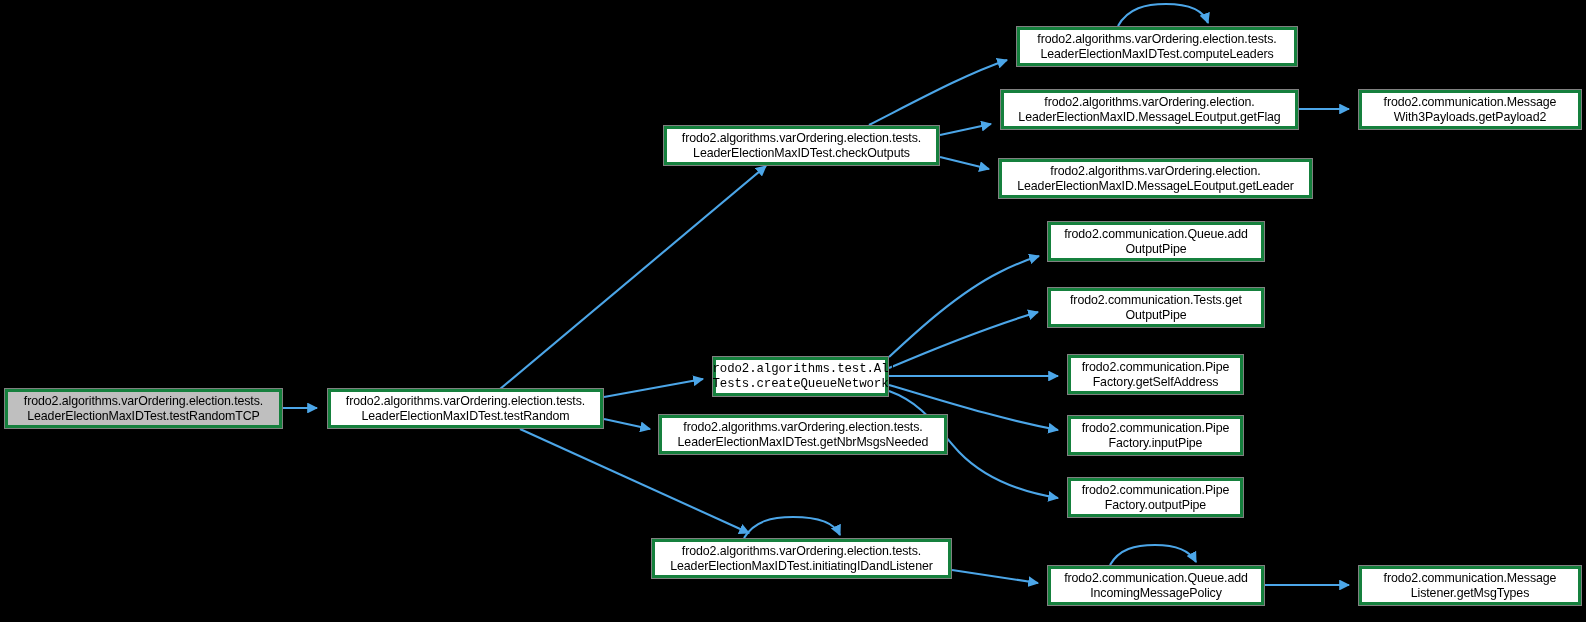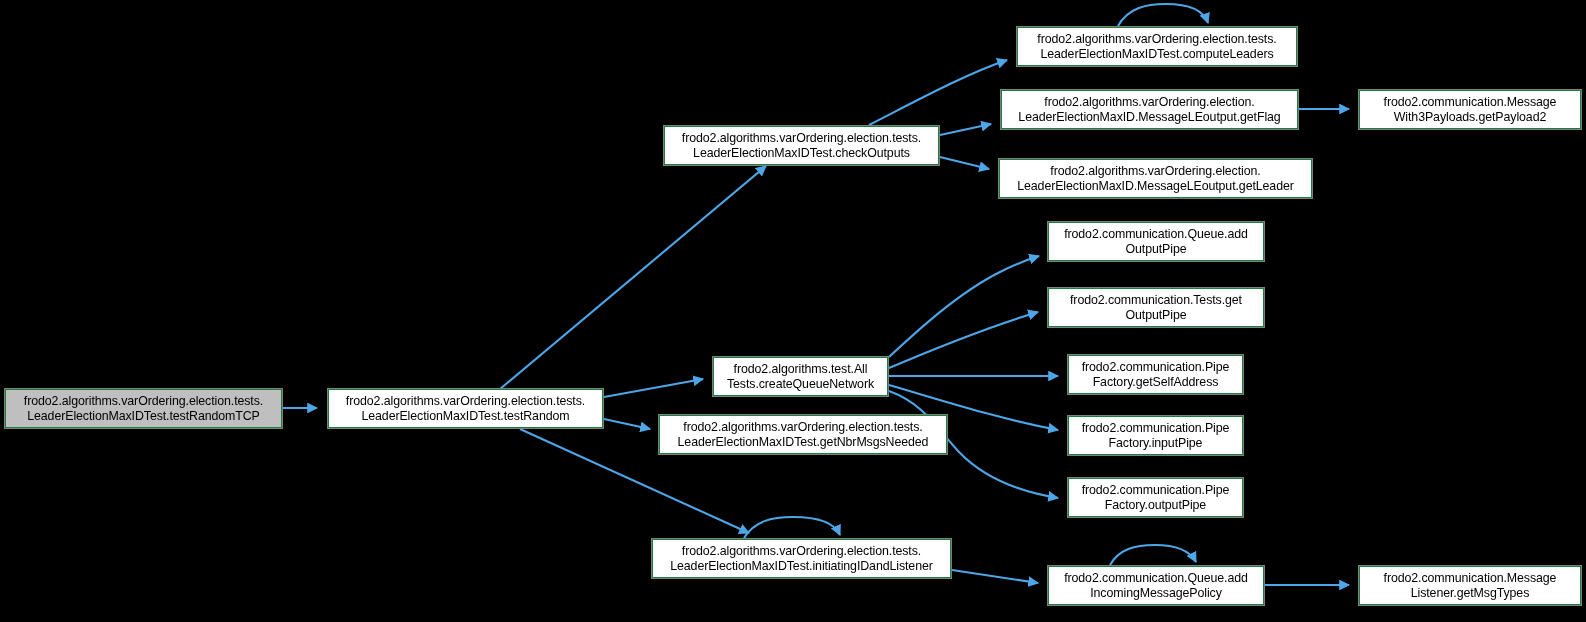--- a/index.html
+++ b/index.html
@@ -21,21 +21,21 @@
     left: 0;
     top: 0;
     width: 1586px;
     height: 622px;
     pointer-events: none;
   }
   .node {
     position: absolute;
     box-sizing: border-box;
     background: #ffffff;
-    border: 1px solid #15803d;
+    border: 3px solid #15803d;
     outline: 1px solid #808080;
     display: flex;
     align-items: center;
     justify-content: center;
     text-align: center;
     color: #000000;
     font-size: 12.4px;
     line-height: 15px;
     letter-spacing: -0.1px;
     white-space: pre-line;
@@ -113,21 +113,21 @@
 
   <div class="node" style="left:1001px; top:90px; width:297px; height:39px;">frodo2.algorithms.varOrdering.election.
 LeaderElectionMaxID.MessageLEoutput.getFlag</div>
 
   <div class="node" style="left:999px; top:159px; width:313px; height:39px;">frodo2.algorithms.varOrdering.election.
 LeaderElectionMaxID.MessageLEoutput.getLeader</div>
 
   <div class="node" style="left:1359px; top:90px; width:222px; height:39px;">frodo2.communication.Message
 With3Payloads.getPayload2</div>
 
-  <div class="node" style="left:713px; top:357px; width:175px; height:39px;">frodo2.algorithms.test.All
+  <div class="node" style="left:713px; top:357px; width:175px; height:39px;font-family:Liberation Mono, monospace;">frodo2.algorithms.test.All
 Tests.createQueueNetwork</div>
 
   <div class="node" style="left:659px; top:415px; width:288px; height:39px;">frodo2.algorithms.varOrdering.election.tests.
 LeaderElectionMaxIDTest.getNbrMsgsNeeded</div>
 
   <div class="node" style="left:1048px; top:222px; width:216px; height:39px;">frodo2.communication.Queue.add
 OutputPipe</div>
 
   <div class="node" style="left:1048px; top:288px; width:216px; height:39px;">frodo2.communication.Tests.get
 OutputPipe</div>

